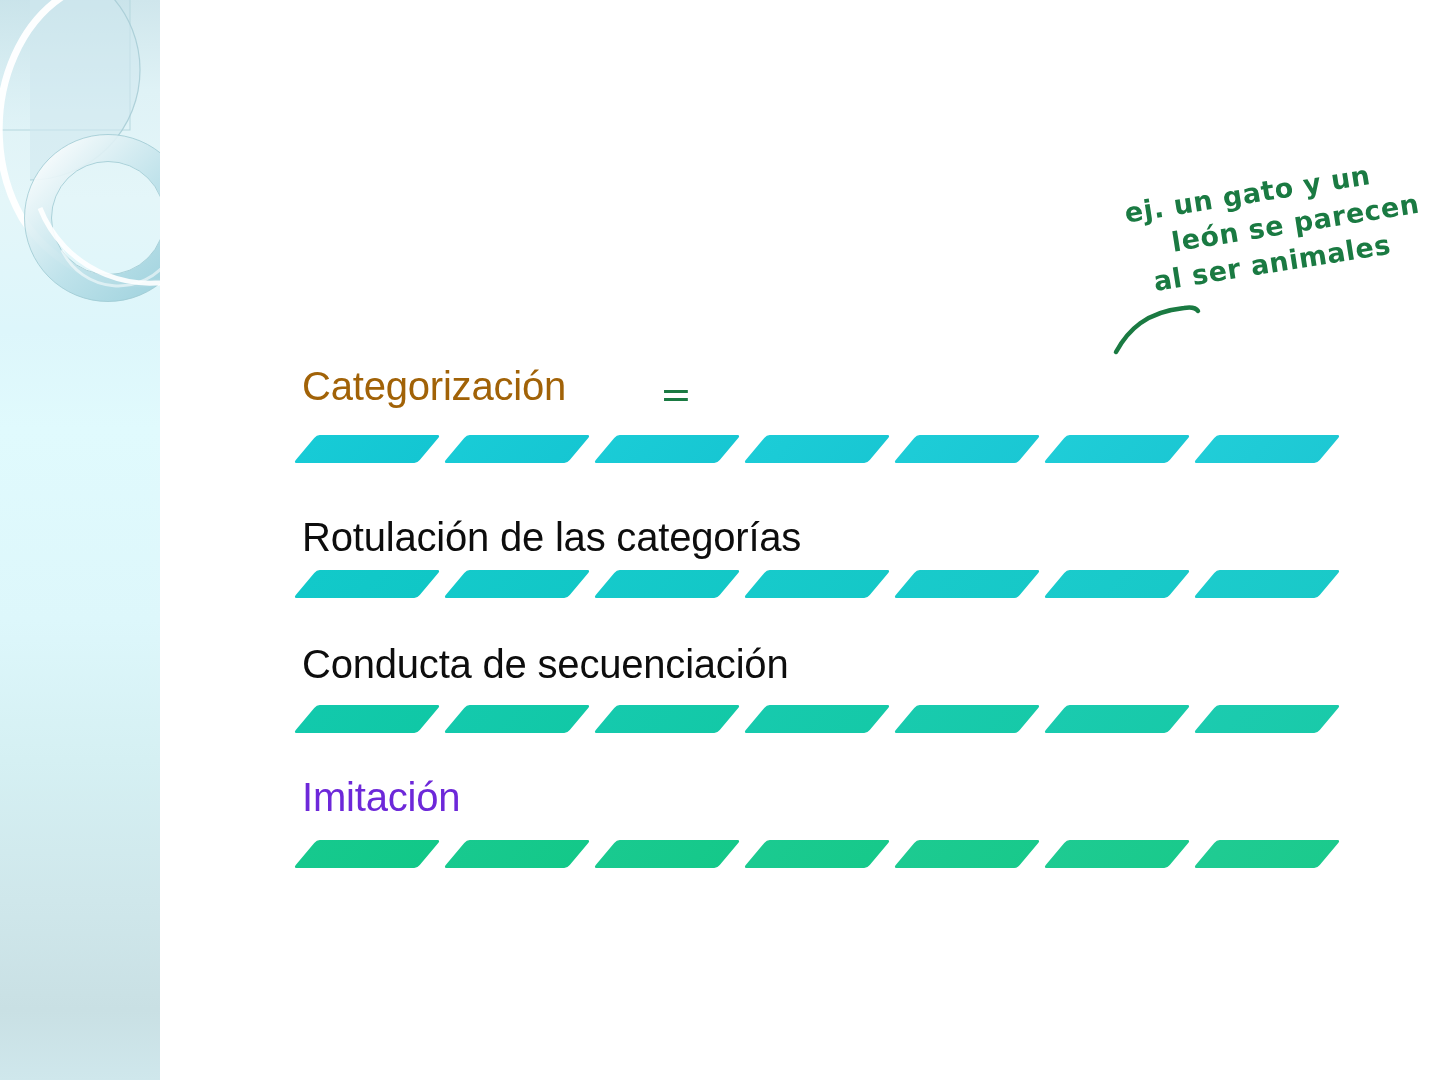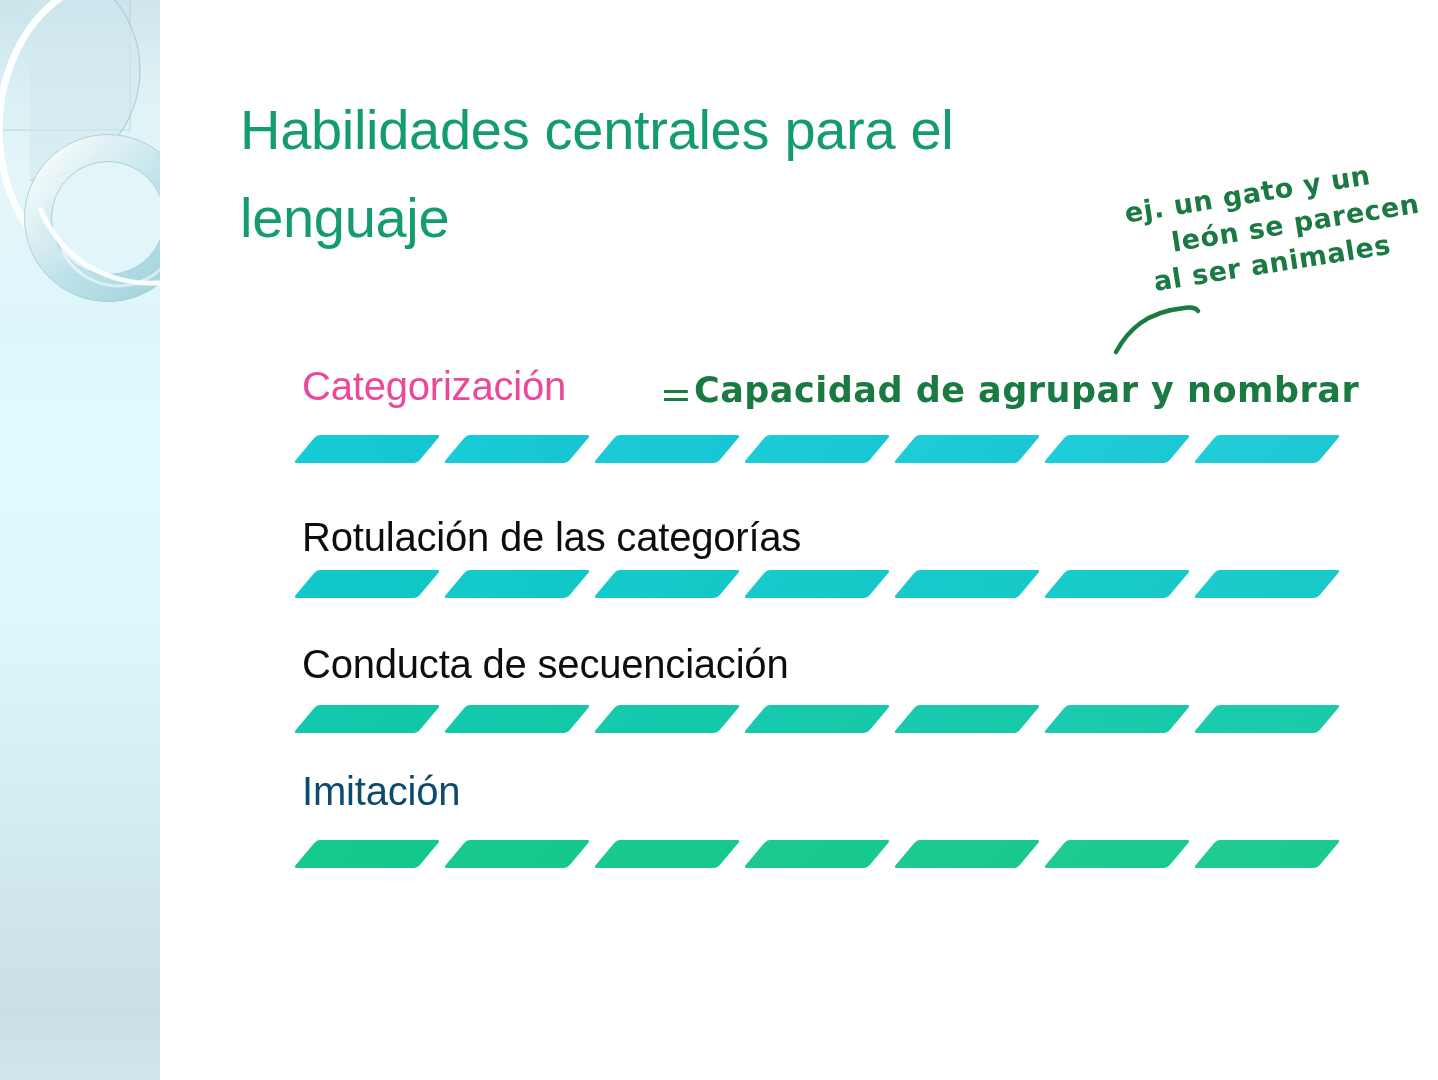--- a/index.html
+++ b/index.html
@@ -176,25 +176,23 @@
       <circle cx="108" cy="218" r="56.5" fill="none" stroke="#9ec9d2" stroke-width="1" opacity="0.8"></circle>
 
       <path d="M 186 196 A 72 72 0 1 1 186 284" fill="none" stroke="url(#ringGradB)" stroke-width="22" opacity="0.75"></path>
 
       <path d="M 40 208 A 118 118 0 0 0 200 272" fill="none" stroke="#ffffff" stroke-width="5" opacity="0.9"></path>
 
       <path d="M 62 250 A 62 62 0 0 0 170 258" fill="none" stroke="#ffffff" stroke-width="3" opacity="0.55"></path>
     </svg>
   </div>
 
-  <h1 id="title" style="color: rgb(21, 156, 108);">Habilidades centrales para el
-lenguaje</h1>
 
   <div class="block" style="top:362px;">
-    <div class="block-label" style="top: 0px; color: #ec4899;">Categorización</div>
+    <div class="block-label" style="top: 0px; color: #a16207;">Categorización</div>
     <div class="bars" style="top:73px;">
       <span class="bar" style="left: 20px; background: linear-gradient(to right, rgb(23, 203, 214), rgb(20, 198, 210)); opacity: 1;"></span>
       <span class="bar" style="left: 170px; background: linear-gradient(to right, rgb(23, 203, 214), rgb(20, 198, 210)); opacity: 0.993;"></span>
       <span class="bar" style="left: 320px; background: linear-gradient(to right, rgb(23, 203, 214), rgb(20, 198, 210)); opacity: 0.987;"></span>
       <span class="bar" style="left: 470px; background: linear-gradient(to right, rgb(23, 203, 214), rgb(20, 198, 210)); opacity: 0.98;"></span>
       <span class="bar" style="left: 620px; background: linear-gradient(to right, rgb(23, 203, 214), rgb(20, 198, 210)); opacity: 0.973;"></span>
       <span class="bar" style="left: 770px; background: linear-gradient(to right, rgb(23, 203, 214), rgb(20, 198, 210)); opacity: 0.967;"></span>
       <span class="bar" style="left: 920px; background: linear-gradient(to right, rgb(23, 203, 214), rgb(20, 198, 210)); opacity: 0.96;"></span>
     </div>
   </div>
@@ -219,37 +217,36 @@
       <span class="bar" style="left: 170px; background: linear-gradient(to right, rgb(18, 201, 172), rgb(16, 200, 166)); opacity: 0.993;"></span>
       <span class="bar" style="left: 320px; background: linear-gradient(to right, rgb(18, 201, 172), rgb(16, 200, 166)); opacity: 0.987;"></span>
       <span class="bar" style="left: 470px; background: linear-gradient(to right, rgb(18, 201, 172), rgb(16, 200, 166)); opacity: 0.98;"></span>
       <span class="bar" style="left: 620px; background: linear-gradient(to right, rgb(18, 201, 172), rgb(16, 200, 166)); opacity: 0.973;"></span>
       <span class="bar" style="left: 770px; background: linear-gradient(to right, rgb(18, 201, 172), rgb(16, 200, 166)); opacity: 0.967;"></span>
       <span class="bar" style="left: 920px; background: linear-gradient(to right, rgb(18, 201, 172), rgb(16, 200, 166)); opacity: 0.96;"></span>
     </div>
   </div>
 
   <div class="block" style="top:767px;">
-    <div class="block-label" style="top: 0px; color: #0c4a6e;">Imitación</div>
+    <div class="block-label" style="top: 6px; color: #6d28d9;">Imitación</div>
     <div class="bars" style="top:73px;">
       <span class="bar" style="left: 20px; background: linear-gradient(to right, rgb(22, 201, 142), rgb(18, 200, 136)); opacity: 1;"></span>
       <span class="bar" style="left: 170px; background: linear-gradient(to right, rgb(22, 201, 142), rgb(18, 200, 136)); opacity: 0.993;"></span>
       <span class="bar" style="left: 320px; background: linear-gradient(to right, rgb(22, 201, 142), rgb(18, 200, 136)); opacity: 0.987;"></span>
       <span class="bar" style="left: 470px; background: linear-gradient(to right, rgb(22, 201, 142), rgb(18, 200, 136)); opacity: 0.98;"></span>
       <span class="bar" style="left: 620px; background: linear-gradient(to right, rgb(22, 201, 142), rgb(18, 200, 136)); opacity: 0.973;"></span>
       <span class="bar" style="left: 770px; background: linear-gradient(to right, rgb(22, 201, 142), rgb(18, 200, 136)); opacity: 0.967;"></span>
       <span class="bar" style="left: 920px; background: linear-gradient(to right, rgb(22, 201, 142), rgb(18, 200, 136)); opacity: 0.96;"></span>
     </div>
   </div>
 
   <div id="handwriting">
 
     <div class="hand" id="hw-equals" style="color: rgb(26, 122, 66);">=</div>
 
-    <div class="hand" id="hw-definition" style="color: rgb(26, 122, 66);">Capacidad de agrupar y nombrar</div>
 
     <div class="hand" id="hw-note" style="color: rgb(26, 122, 66);">
       <span class="ln ln1">ej. un gato y un</span>
       <span class="ln ln2">león se parecen</span>
       <span class="ln ln3">al ser animales</span>
     </div>
 
     <svg id="hw-arrow" width="110" height="70" viewBox="0 0 110 70">
       <path d="M 6 62 C 18 40, 36 22, 74 18 C 80 17, 86 18, 88 21" fill="none" stroke="#1a7a42" stroke-width="4.5" stroke-linecap="round" stroke-linejoin="round"></path>
     </svg>

